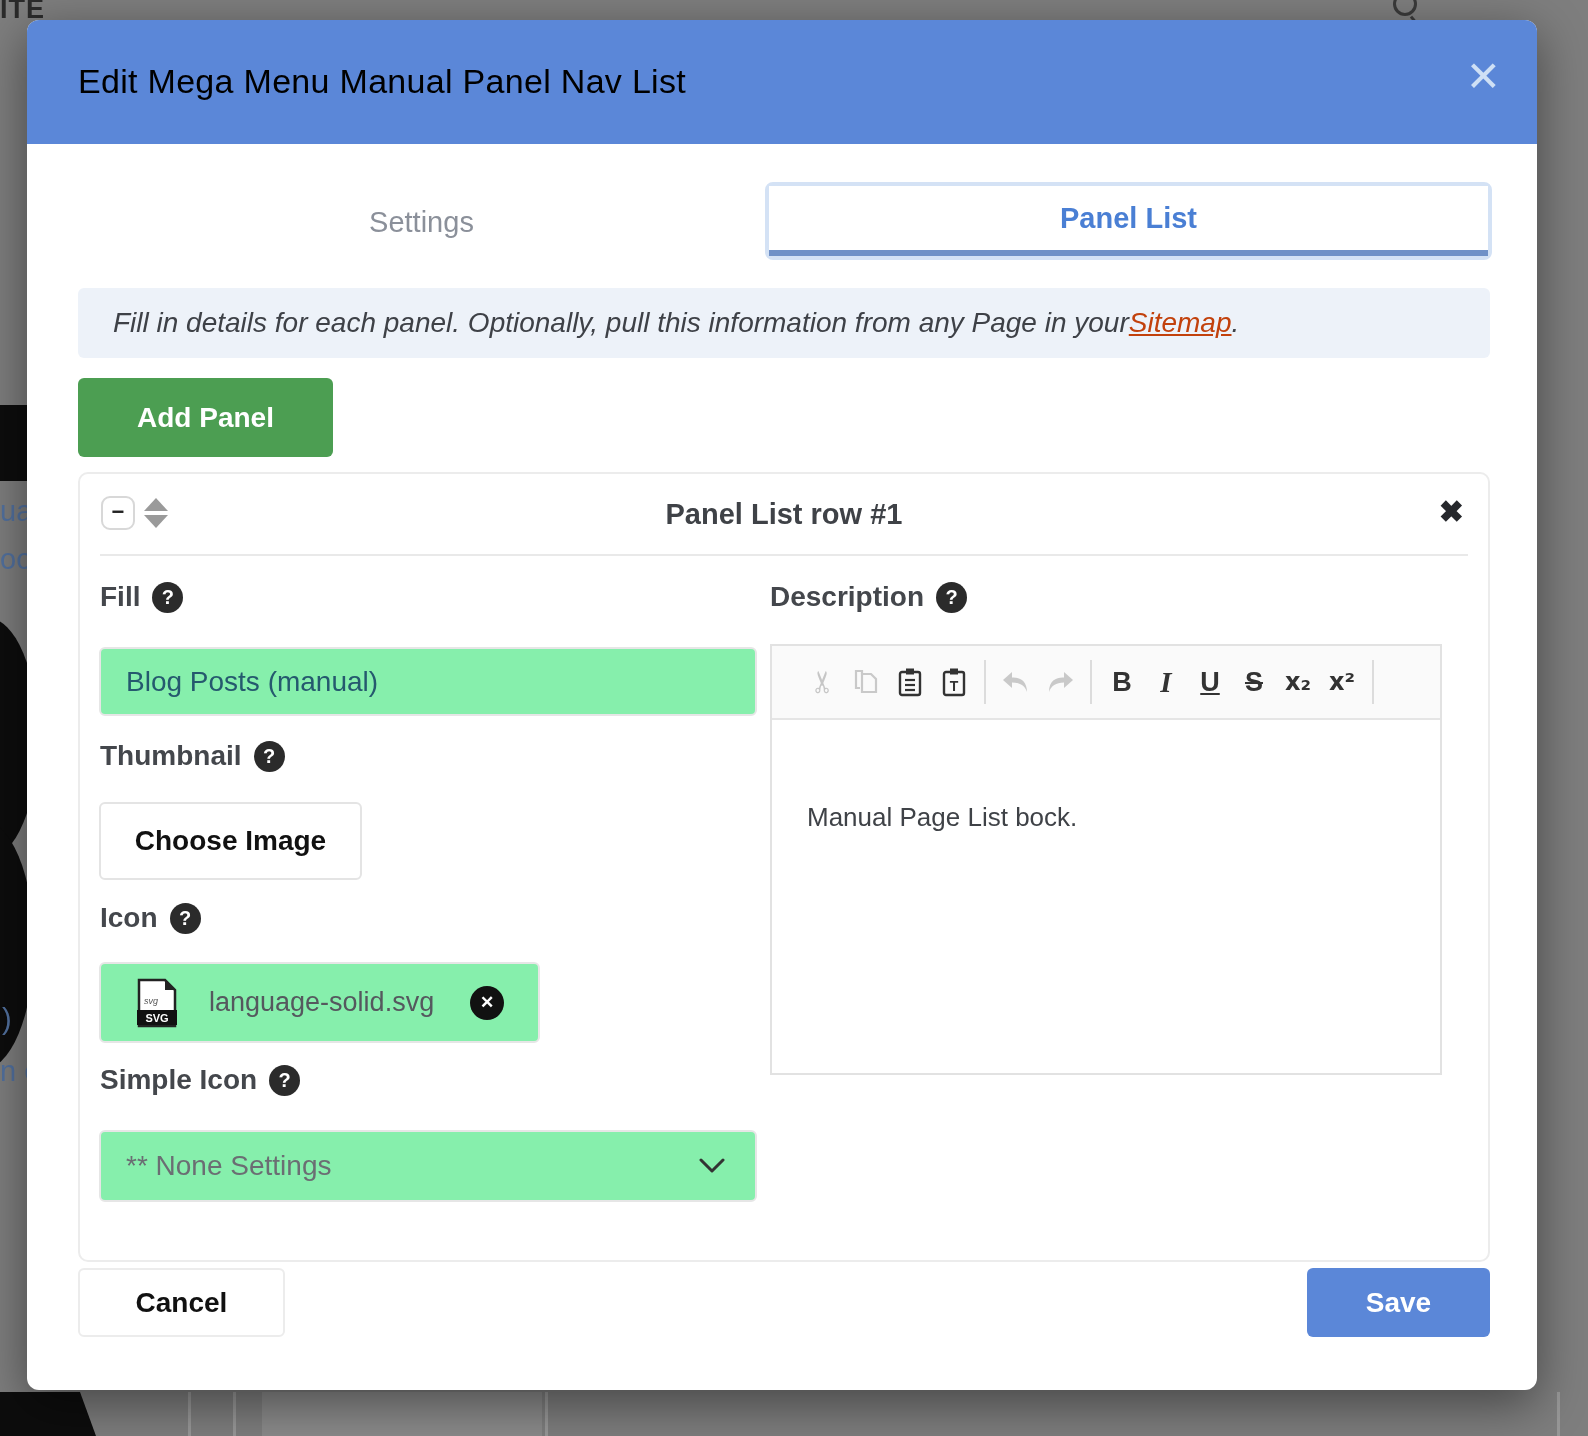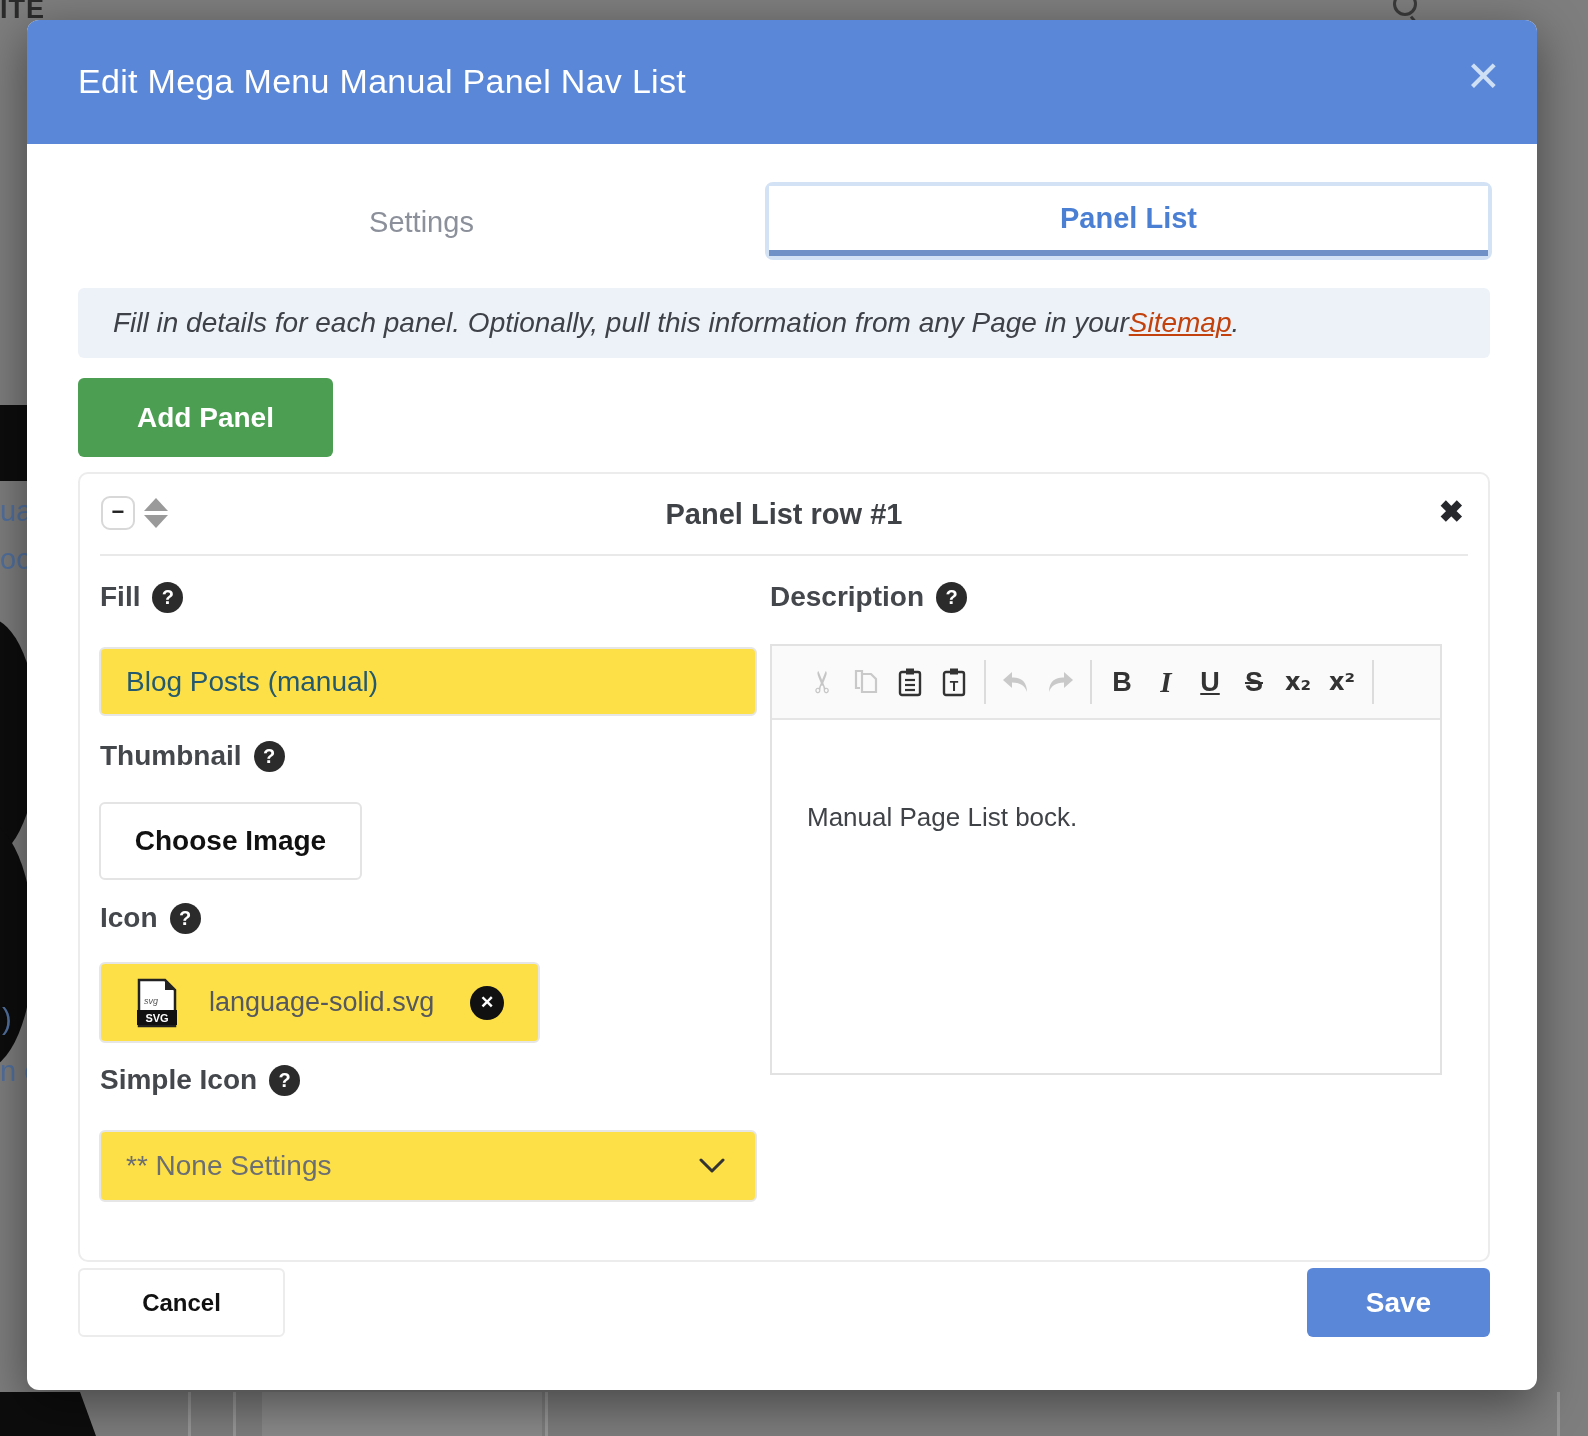--- a/index.html
+++ b/index.html
@@ -20,21 +20,21 @@
   .bg-bottom-line { position:absolute; top:1392px; width:3px; height:44px; background:#989898; }
   .bg-bottom-col { position:absolute; left:262px; top:1392px; width:280px; height:44px; background:#8b8b8b; }
   .bg-bottom-black { position:absolute; left:0; top:1392px; width:96px; height:44px; background:#0d0d0d;
                      clip-path:polygon(0 0, 80px 0, 96px 44px, 0 44px); }
 
   
   .modal { position:absolute; left:27px; top:20px; width:1510px; height:1370px; background:#ffffff;
            border-radius:12px; overflow:hidden; box-shadow:0 14px 50px rgba(0,0,0,.45); }
 
   .modal-header { position:absolute; left:0; top:0; width:100%; height:124px; background:#5b87d8; }
-  .modal-title { position:absolute; left:51px; top:42px; color:#ffffff; font-size:34px; font-weight:500; letter-spacing:.3px; }
+  .modal-title { position:absolute; left:51px; top:42px; color:#000000; font-size:34px; font-weight:500; letter-spacing:.3px; }
   .modal-close { position:absolute; right:36px; top:36px; color:#cfe0f5; font-size:42px; font-weight:300;
                  line-height:1; cursor:pointer; }
 
   
   .tab-settings { position:absolute; left:51px; top:165px; width:687px; height:74px; display:flex;
                   align-items:center; justify-content:center; color:#8b909a; font-size:29px; cursor:pointer; }
   .tab-active-ring { position:absolute; left:738px; top:162px; width:727px; height:78px; border:4px solid #d4e2f5;
                      border-radius:8px; background:#fde047; cursor:pointer; }
   .tab-active-inner { width:100%; height:100%; background:#ffffff; border-bottom:6px solid #7091c7;
                       display:flex; align-items:center; justify-content:center;
@@ -65,21 +65,21 @@
               border-top:13px solid #9a9a9a; }
   .card-title { position:absolute; left:0; top:24px; width:100%; text-align:center; font-size:29px;
                 font-weight:bold; color:#3f4247; }
   .card-close { position:absolute; right:24px; top:20px; font-size:30px; font-weight:bold; color:#26282c; cursor:pointer; }
   .card-divider { position:absolute; left:20px; top:80px; width:calc(100% - 40px); height:0; border-top:2px solid #e9e9e9; }
 
   .field-label { position:absolute; font-size:28px; font-weight:bold; color:#44474c; display:flex; align-items:center; gap:12px; }
   .help-icon { display:inline-flex; width:31px; height:31px; border-radius:50%; background:#2b2b2b; color:#fff;
                font-size:20px; font-weight:bold; align-items:center; justify-content:center; cursor:pointer; }
 
-  .input-box { position:absolute; background:#fde047; border:2px solid #e6e6e6; border-radius:6px; }
+  .input-box { position:absolute; background:#86efac; border:2px solid #e6e6e6; border-radius:6px; }
   .title-input { left:19px; top:173px; width:658px; height:69px; font-size:28px; color:#25596e;
                  padding:0 0 0 25px; font-family:"Liberation Sans", sans-serif; }
 
   .btn-choose { position:absolute; left:19px; top:328px; width:263px; height:78px; background:#fff;
                 border:2px solid #e4e4e4; border-radius:6px; font-size:28px; font-weight:bold; color:#111;
                 font-family:"Liberation Sans", sans-serif; cursor:pointer; }
 
   .icon-box { position:absolute; left:19px; top:488px; width:441px; height:81px; display:flex; align-items:center; }
   .svg-file-icon { margin-left:36px; width:40px; height:50px; }
   .icon-filename { margin-left:32px; font-size:27px; color:#55585e; }
@@ -102,21 +102,21 @@
   .tb-text { font-size:27px; font-weight:bold; color:#333; }
   .tb-i { font-family:"Liberation Serif", serif; font-style:italic; font-size:29px; }
   .tb-u { text-decoration:underline; }
   .tb-s { text-decoration:line-through; }
   .tb-script { font-family:"DejaVu Sans", sans-serif; font-size:24px; font-weight:bold; color:#333; }
   .editor-content { position:absolute; left:0; top:74px; width:100%; height:355px; padding:42px 30px 0 35px;
                     font-size:26px; color:#3f4247; cursor:text;margin-top:40px; }
 
   
   .btn-cancel { position:absolute; left:51px; top:1248px; width:207px; height:69px; background:#fff;
-                border:2px solid #ececec; border-radius:6px; font-size:24px; font-weight:bold; color:#111;
+                border:2px solid #ececec; border-radius:6px; font-size:28px; font-weight:bold; color:#111;
                 font-family:"Liberation Sans", sans-serif; cursor:pointer; }
   .btn-save { position:absolute; left:1280px; top:1248px; width:183px; height:69px; background:#5b87d8;
               border:none; border-radius:6px; font-size:28px; font-weight:bold; color:#fff;
               font-family:"Liberation Sans", sans-serif; cursor:pointer; }
 </style>
 </head>
 <body>
 
 <div class="stage">
 

